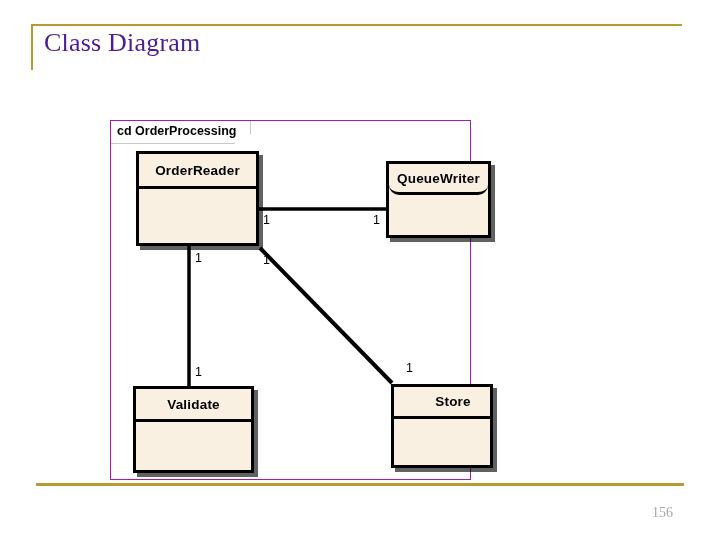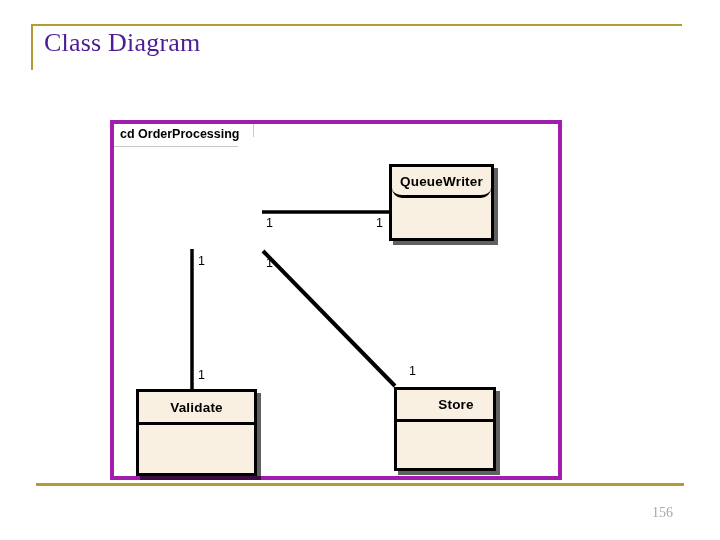--- a/index.html
+++ b/index.html
@@ -49,23 +49,23 @@
     color: #4c1d95;
     letter-spacing: 0.2px;
     white-space: nowrap;
   }
 
   
   #uml-frame {
     position: absolute;
     left: 110px;
     top: 120px;
-    width: 452px;
+    width: 361px;
     height: 360px;
-    border: 4px solid #a21caf;
+    border: 1px solid #a21caf;
     background: #ffffff;
     box-sizing: border-box;
   }
   #frame-label-tab {
     position: absolute;
     left: 0px;
     top: 0px;
     height: 23px;
     min-width: 140px;
     border-right: 1px solid #c9c9c9;
@@ -182,20 +182,26 @@
 
   <svg id="connector-layer" viewBox="0 0 408 360" width="408" height="360">
 
     <line x1="148" y1="88" x2="275" y2="88" stroke="#000000" stroke-width="3.5"></line>
 
     <line x1="78" y1="125" x2="78" y2="265" stroke="#000000" stroke-width="3.5"></line>
 
     <line x1="149" y1="127" x2="281" y2="262" stroke="#000000" stroke-width="4"></line>
   </svg>
 
+  <div class="class-box" id="class-order-reader">
+    <div class="class-name-compartment">
+      <span class="class-name">OrderReader</span>
+    </div>
+    <div class="class-attr-compartment"></div>
+  </div>
 
   <div class="class-box" id="class-queue-writer">
     <div class="class-name-compartment">
       <span class="class-name">QueueWriter</span>
     </div>
     <div class="class-attr-compartment"></div>
   </div>
 
   <div class="class-box" id="class-validate">
     <div class="class-name-compartment">

